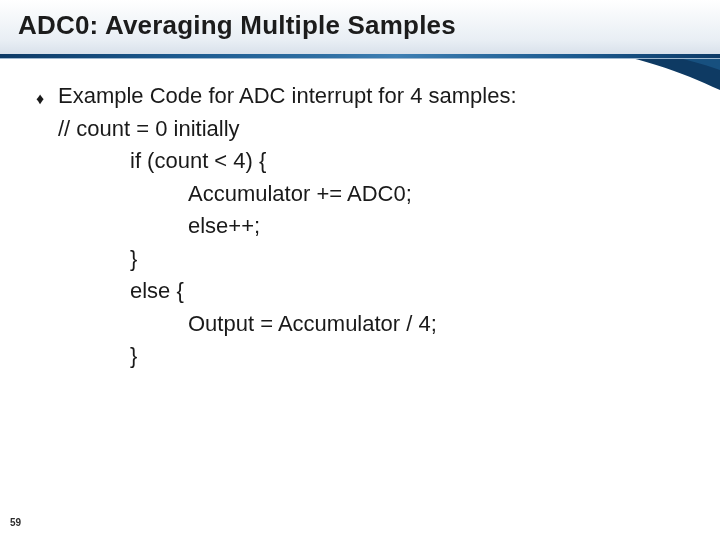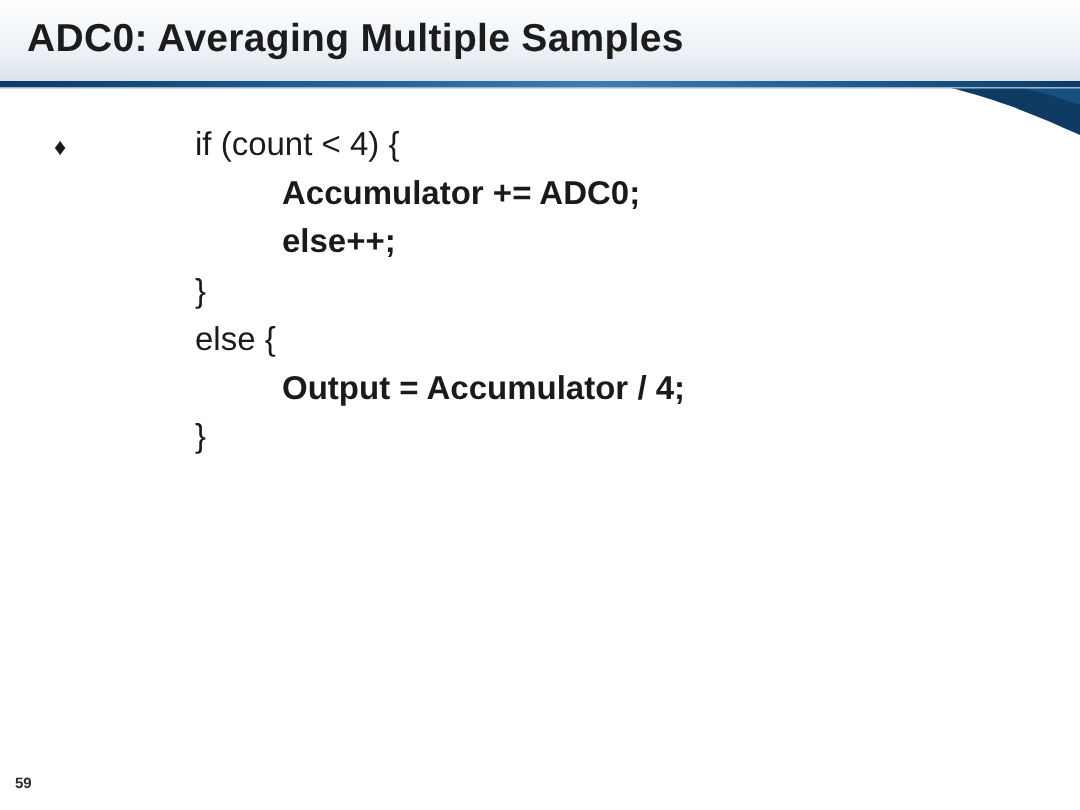--- a/index.html
+++ b/index.html
@@ -66,21 +66,21 @@
   .bullet-line .diamond {
     position: absolute;
     left: -22px;
     top: 7px;
     font-size: 16px;
     color: #1a1a1a;
   }
   .code-line { white-space: pre; }
   .ind1 { margin-left: 0px; }
   .ind2 { margin-left: 72px; }
-  .ind3 { margin-left: 130px; font-weight: bold; }
+  .ind3 { margin-left: 130px; }
   .page-number {
     position: absolute;
     left: 10px;
     bottom: 12px;
     font-size: 10px;
     font-weight: 700;
     color: #2c2c2c;
   }
   .corner-swoosh {
     z-index: 0;
@@ -100,21 +100,23 @@
   </svg>
 
   <div class="title-bar">
     <div class="title-text">ADC0: Averaging Multiple Samples</div>
     <div class="title-underline"></div>
   </div>
 
   <div class="content">
     <div class="bullet-line">
       <span class="diamond">♦</span>
+      <span>Example Code for ADC interrupt for 4 samples:</span>
     </div>
+    <div class="code-line ind1">// count = 0 initially</div>
     <div class="code-line ind2">if (count &lt; 4) {</div>
     <div class="code-line ind3">Accumulator += ADC0;</div>
     <div class="code-line ind3">else++;</div>
     <div class="code-line ind2">}</div>
     <div class="code-line ind2">else {</div>
     <div class="code-line ind3">Output = Accumulator / 4;</div>
     <div class="code-line ind2">}</div>
   </div>
 
   <div class="page-number">59</div>

